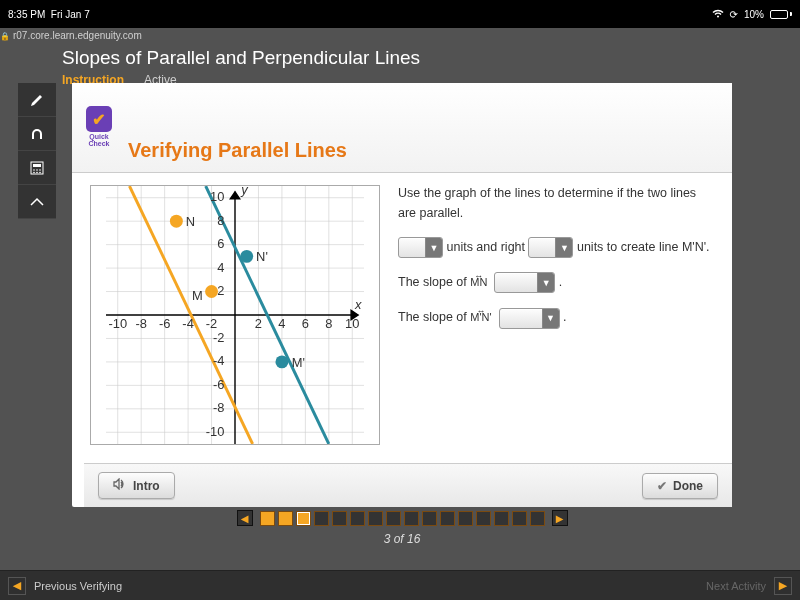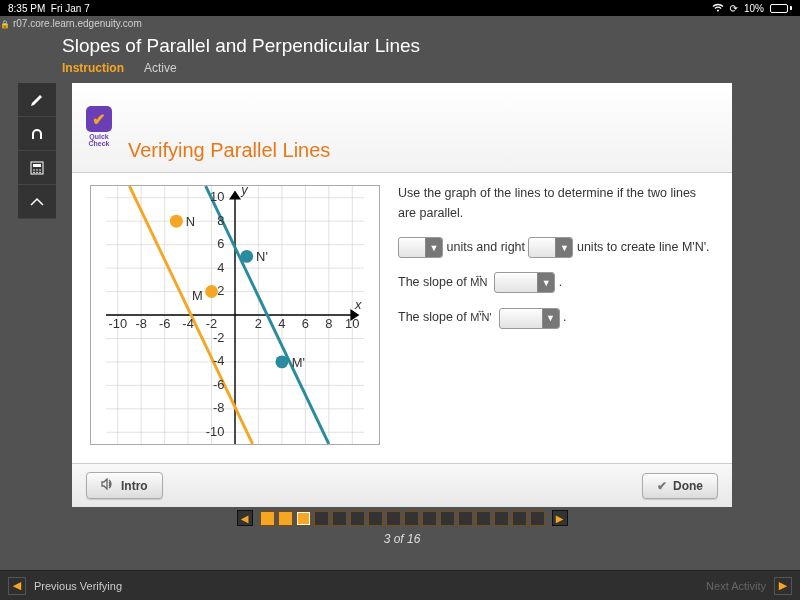--- a/index.html
+++ b/index.html
@@ -4,21 +4,21 @@
 <style>
   * { box-sizing: border-box; margin: 0; padding: 0; }
   body {
     width: 800px; height: 600px;
     background: #525252;
     font-family: -apple-system, Helvetica, Arial, sans-serif;
     overflow: hidden;
     position: relative;
   }
   .status-bar {
-    height: 16px; background: #000; color: #fff;
+    height: 28px; background: #000; color: #fff;
     display: flex; align-items: center; justify-content: space-between;
     font-size: 10px; padding: 0 8px;
   }
   .status-right { display: flex; gap: 6px; align-items: center; }
   .battery { display: inline-flex; align-items: center; gap: 2px; }
   .battery-body {
     width: 18px; height: 9px; border: 1px solid #fff; border-radius: 2px;
     position: relative;
   }
   .battery-fill { background: #ff3b30; width: 10%; height: 100%; }
@@ -58,21 +58,21 @@
   }
   .quick-check {
     display: flex; flex-direction: column; align-items: center;
     font-size: 7px; color: #6a3fb5; font-weight: 600;
   }
   .qc-box {
     width: 26px; height: 26px; background: #6a3fb5; border-radius: 5px;
     display: flex; align-items: center; justify-content: center;
     color: #f5a623; font-size: 16px; margin-bottom: 1px;
   }
-  .lesson-title { color: #e67817; font-size: 20px; font-weight: 400; margin-top: 48px; }
+  .lesson-title { color: #e67817; font-size: 20px; font-weight: 700; margin-top: 48px; }
   .card-body { flex: 1; display: flex; padding: 10px 18px; gap: 18px; }
   .graph-wrap { width: 290px; }
   .graph { width: 290px; height: 260px; border: 1px solid #aaa; background: #fff; margin-top: 2px; }
   .q-col { flex: 1; font-size: 12.5px; color: #333; line-height: 1.6; }
   .q-col p { margin-bottom: 14px; }
   .dd {
     display: inline-flex; align-items: center; vertical-align: middle;
     border: 1px solid #999; background: linear-gradient(#fdfdfd,#e3e3e3);
     border-radius: 3px; height: 21px; overflow: hidden;
     box-shadow: inset 0 1px 0 #fff;
@@ -87,20 +87,21 @@
   .vec { position: relative; font-size: 11px; }
   .vec::before {
     content: "↔"; position: absolute; top: -8px; left: 0; right: 0;
     text-align: center; font-size: 9px;
   }
   .card-footer {
     display: flex; justify-content: space-between; align-items: center;
     padding: 8px 14px;
     border-top: 1px solid #ccc;
     background: linear-gradient(#f8f8f8,#e8e8e8);
+    margin-left: 12px;
   }
   .pill-btn {
     background: linear-gradient(#fdfdfd,#dcdcdc);
     border: 1px solid #aaa; border-radius: 4px;
     padding: 5px 14px; font-size: 12px; font-weight: 600; color: #444;
     display: flex; align-items: center; gap: 6px;
     box-shadow: 0 1px 1px rgba(0,0,0,.15);
   }
   .progress-row {
     position: absolute; left: 72px; top: 510px; width: 660px;

